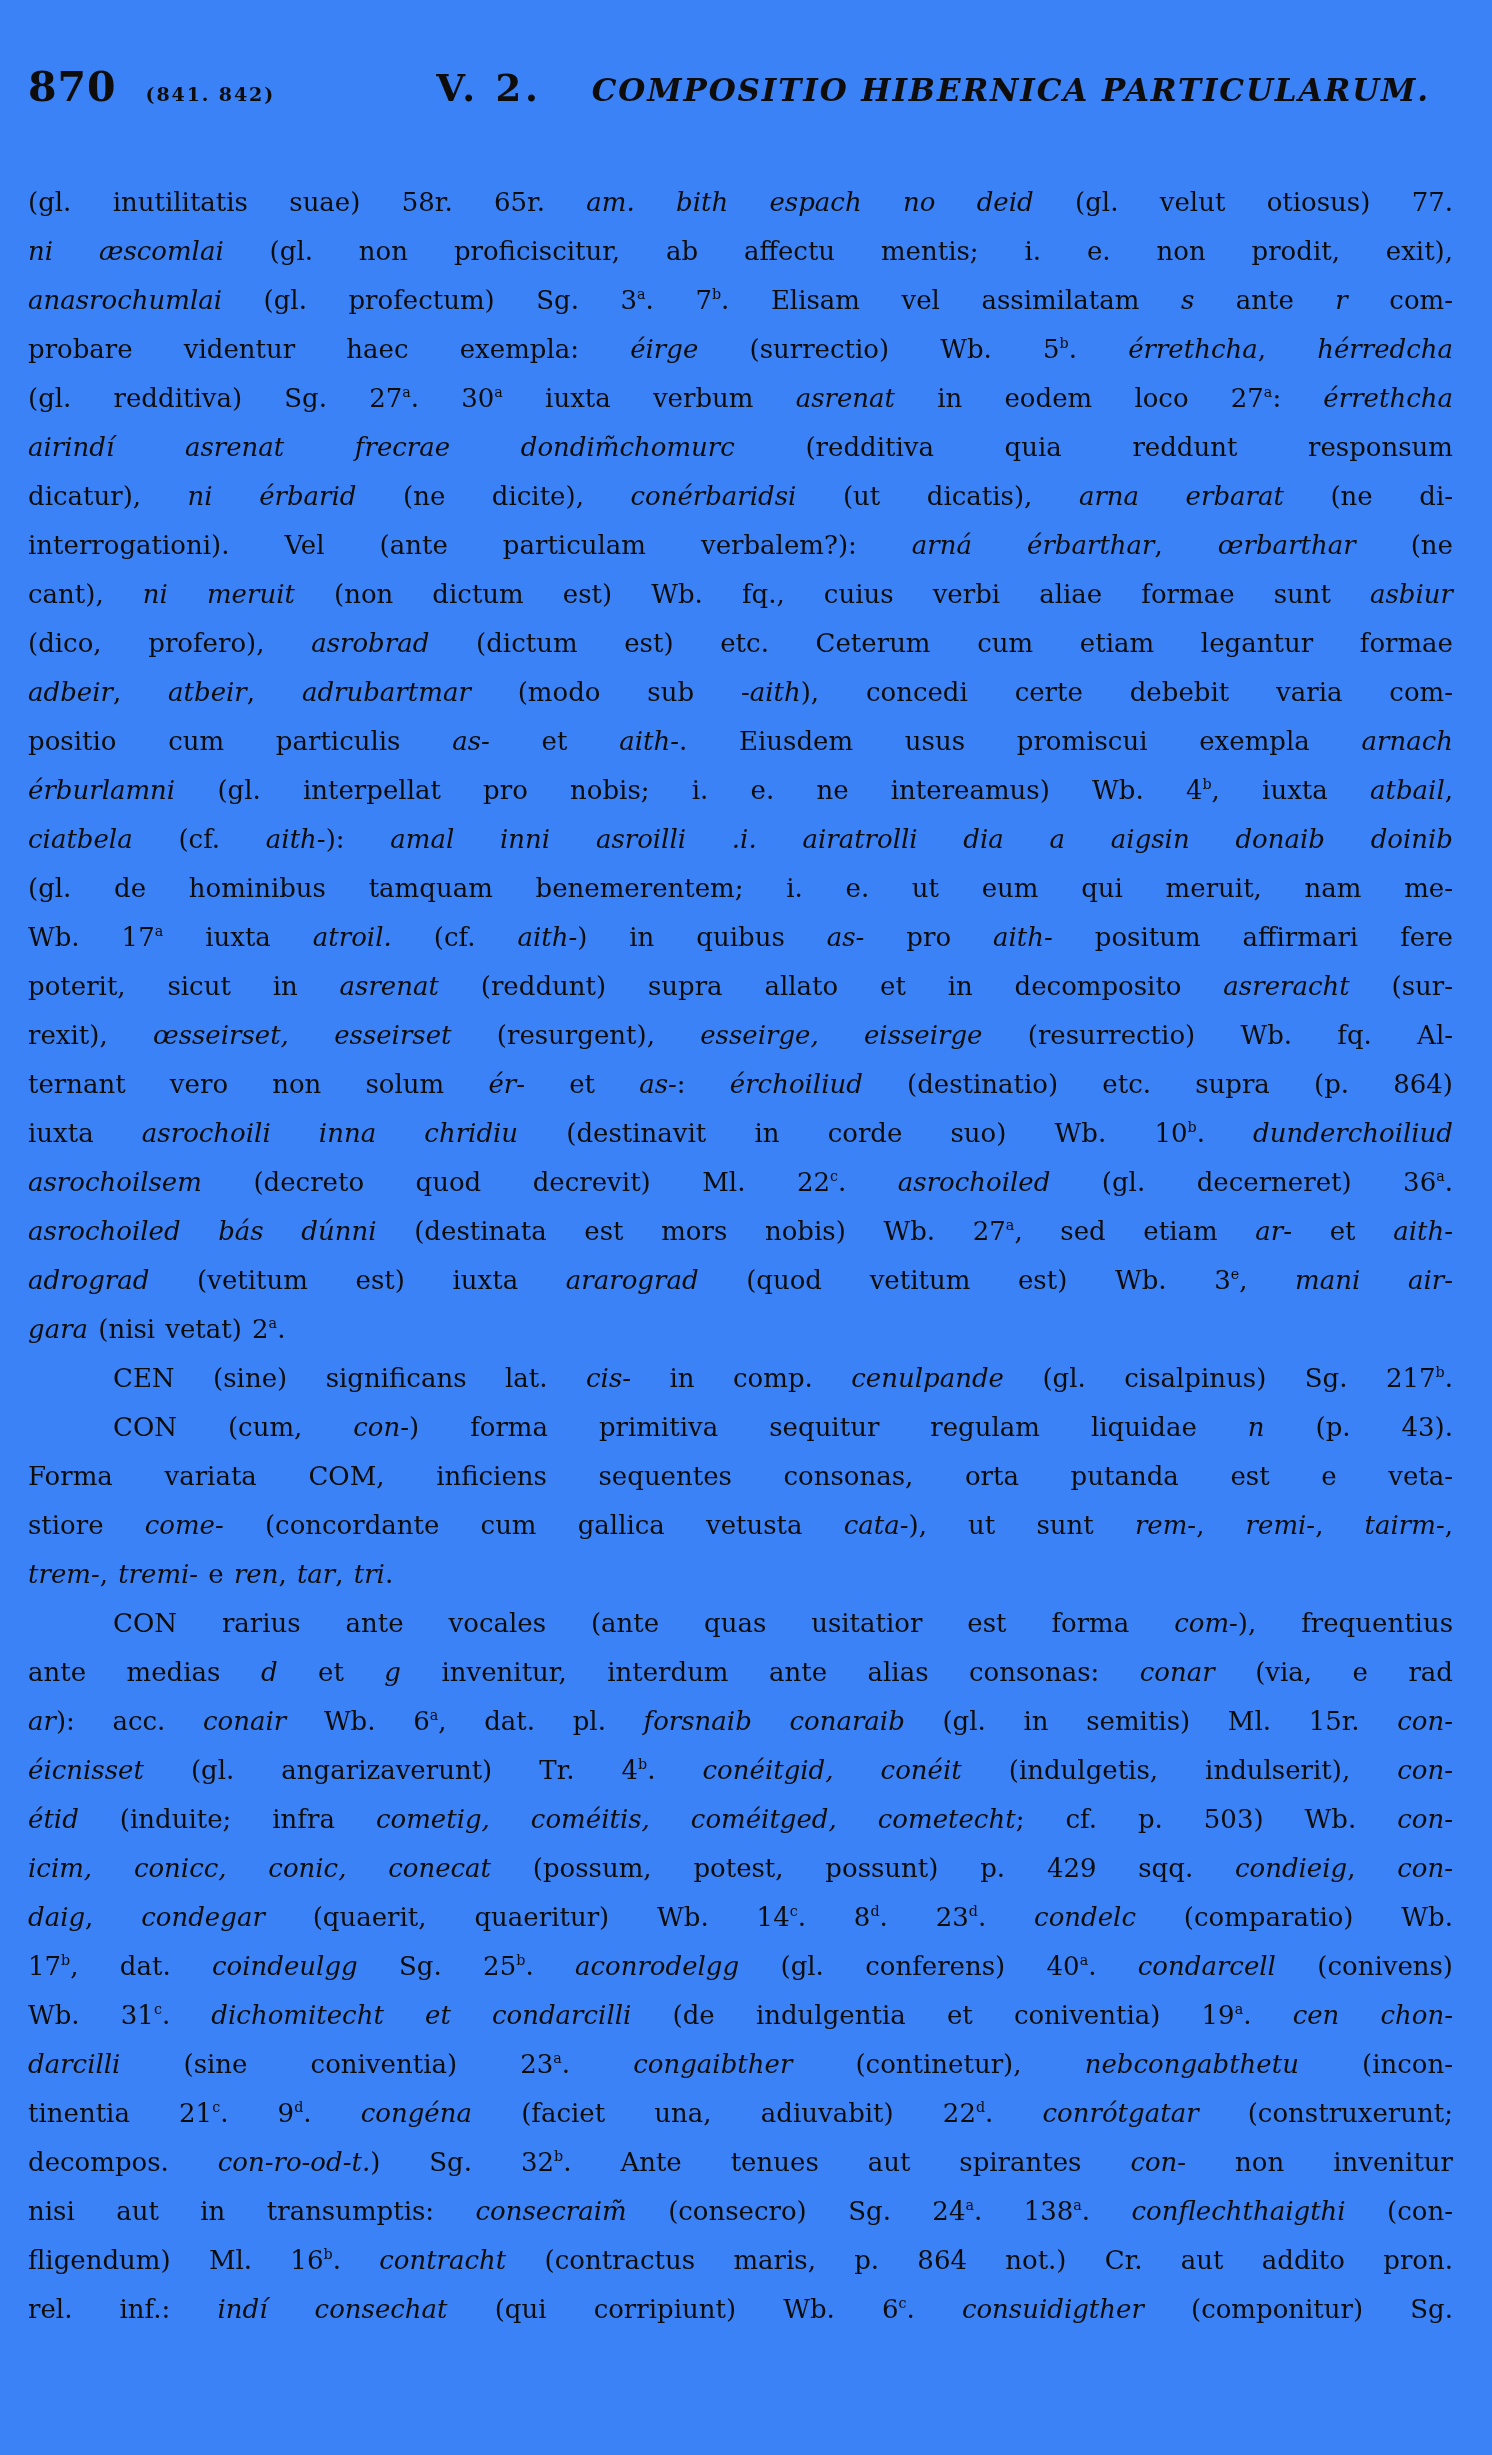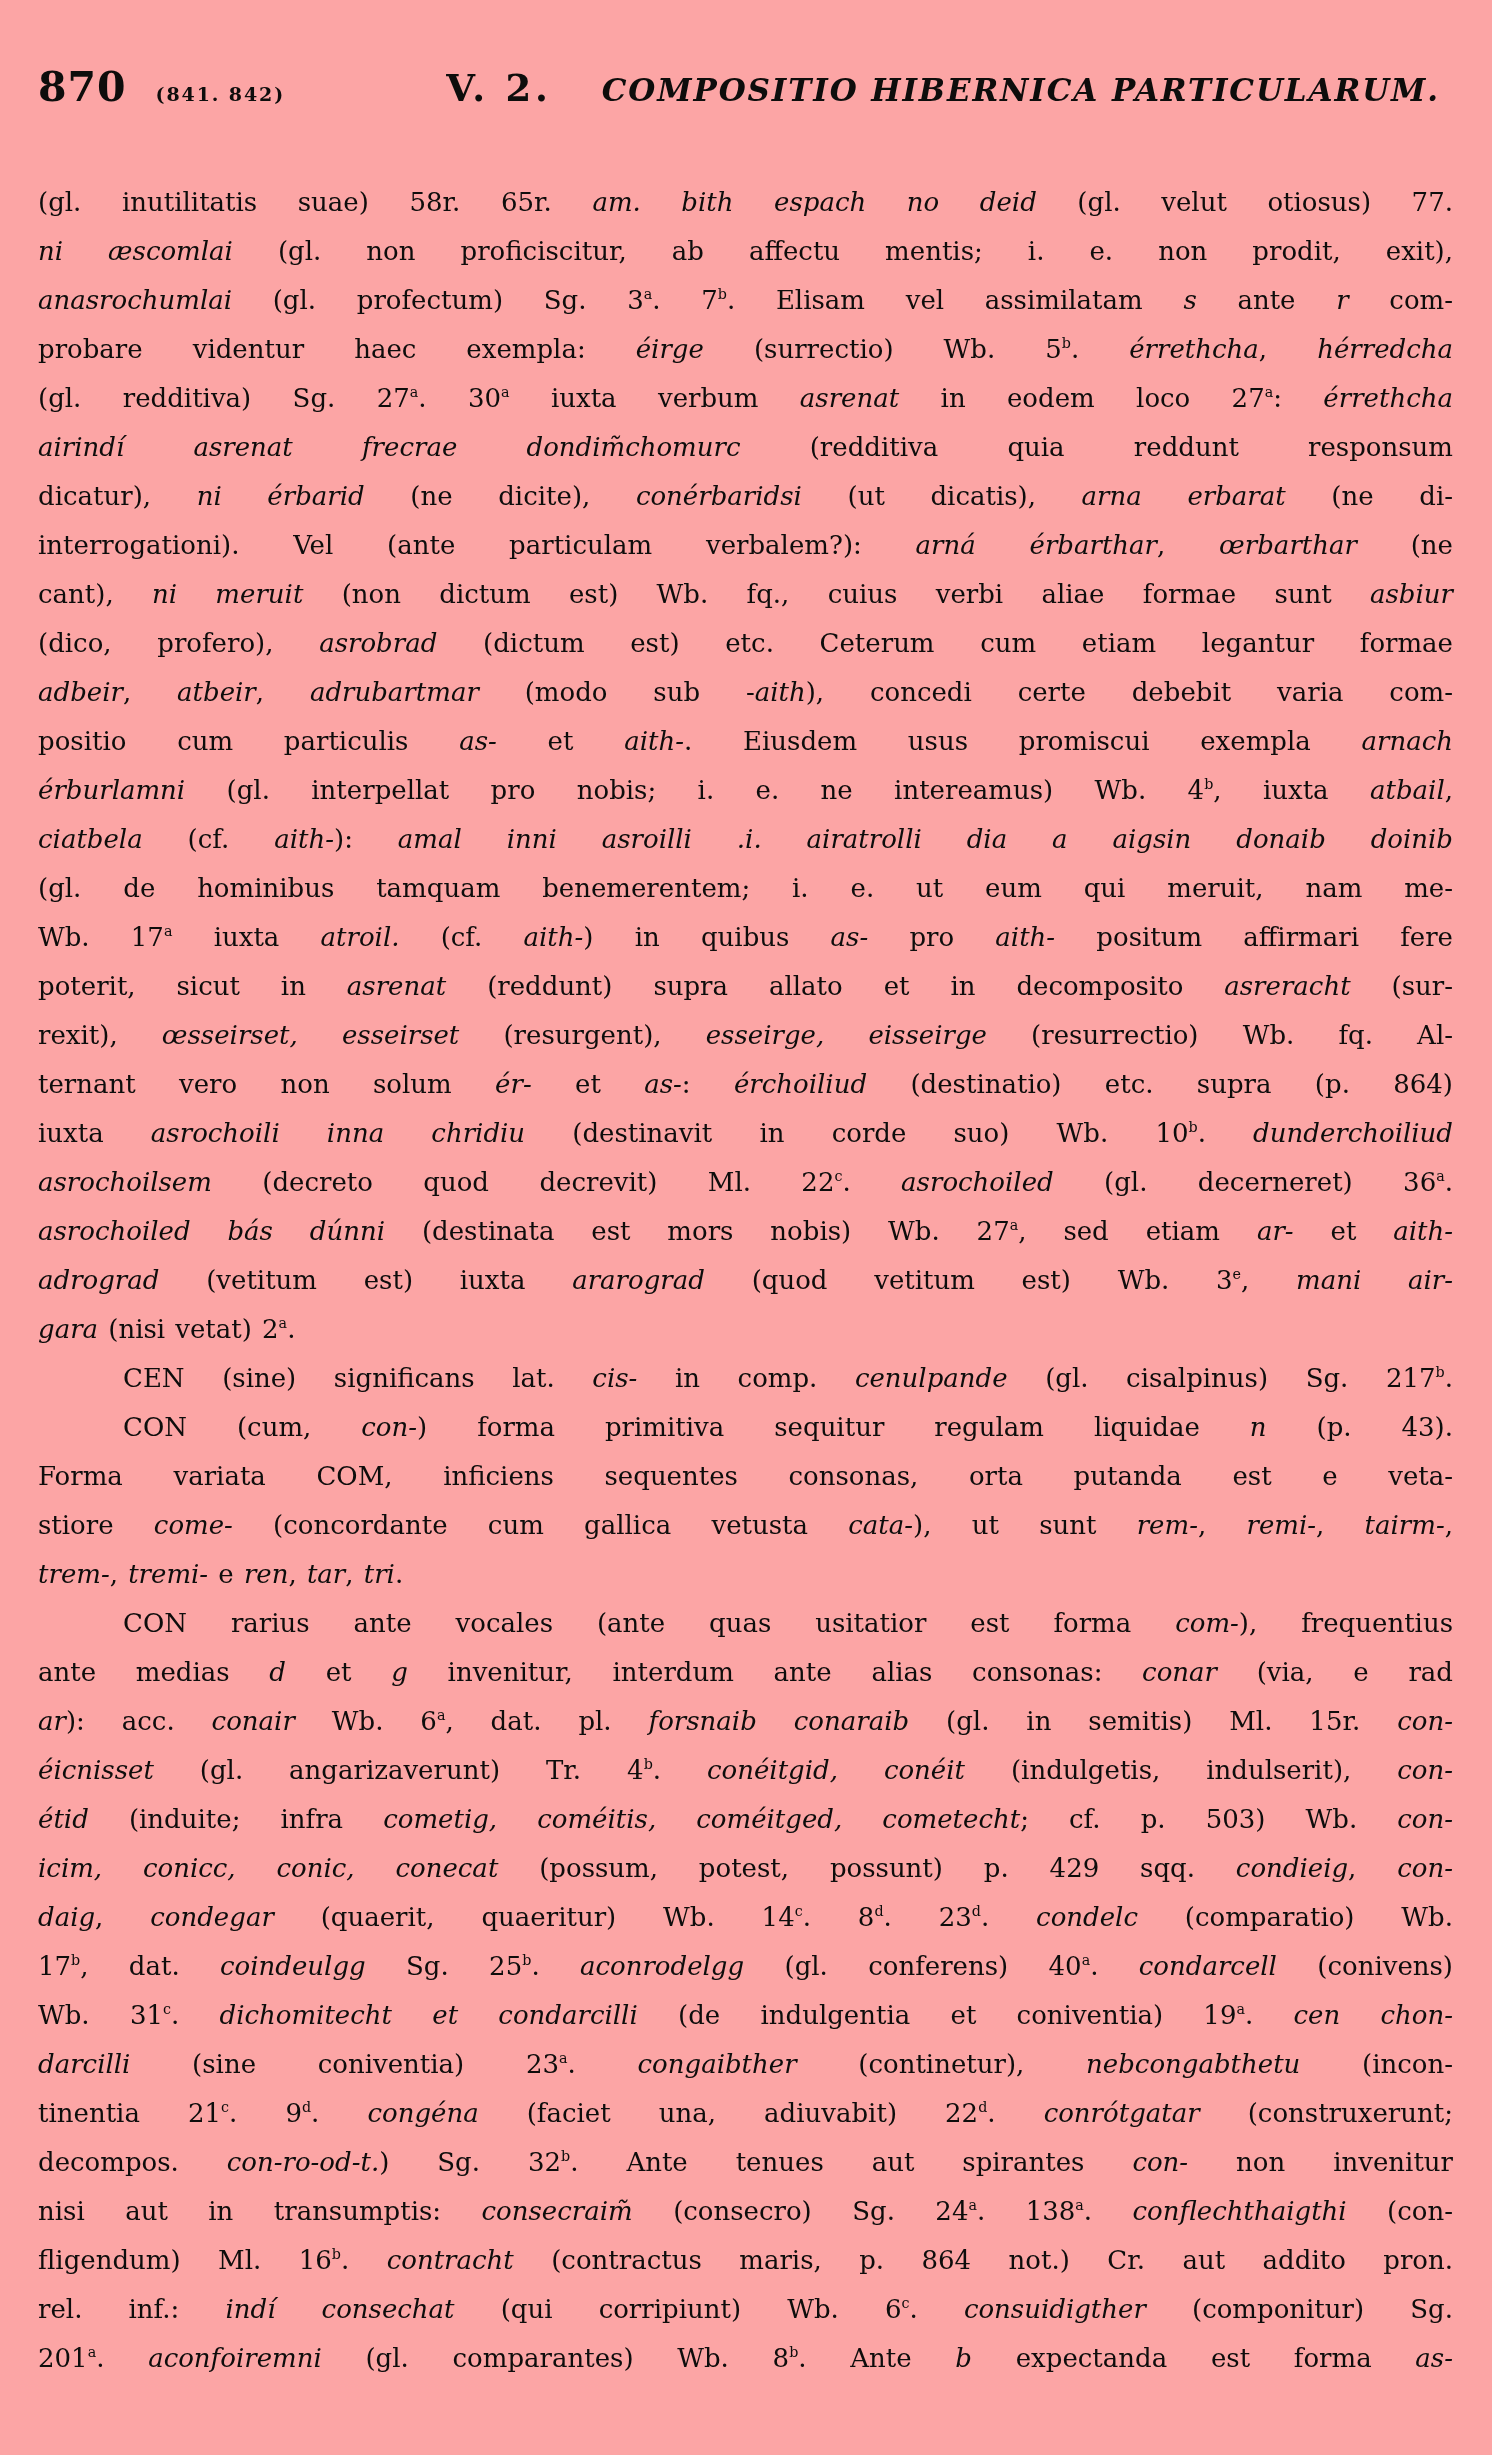--- a/index.html
+++ b/index.html
@@ -1,24 +1,24 @@
 <!DOCTYPE html>
 <html><head>
 <meta charset="utf-8">
 <style>
   html, body { margin: 0; padding: 0; background: #ffffff; }
   .page {
     position: relative;
     width: 1493px;
     height: 2456px;
     box-sizing: border-box;
-    background: #fca5a5;
+    background: #3b82f6;
     color: #0e0d0c;
     font-family: "DejaVu Serif", serif;
-    padding: 63px 40px 0 38px;
+    padding: 63px 40px 0 28px;
     overflow: hidden;
   }
   .page-header {
     display: flex;
     align-items: baseline;
     font-weight: bold;
     white-space: nowrap;
   }
   .page-number { font-size: 41px; letter-spacing: 1px; }
   .folio-refs  { font-size: 19px; margin-left: 29px; letter-spacing: 1.9px; }
@@ -105,17 +105,16 @@
         <div class="line"><i>icim, conicc, conic, conecat</i> (possum, potest, possunt) p. 429 sqq. <i>condieig</i>, <i>con-</i></div>
         <div class="line"><i>daig</i>, <i>condegar</i> (quaerit, quaeritur) Wb. 14<sup>c</sup>. 8<sup>d</sup>. 23<sup>d</sup>. <i>condelc</i> (comparatio) Wb.</div>
         <div class="line">17<sup>b</sup>, dat. <i>coindeulgg</i> Sg. 25<sup>b</sup>. <i>aconrodelgg</i> (gl. conferens) 40<sup>a</sup>. <i>condarcell</i> (conivens)</div>
         <div class="line">Wb. 31<sup>c</sup>. <i>dichomitecht et condarcilli</i> (de indulgentia et coniventia) 19<sup>a</sup>. <i>cen chon-</i></div>
         <div class="line"><i>darcilli</i> (sine coniventia) 23<sup>a</sup>. <i>congaibther</i> (continetur), <i>nebcongabthetu</i> (incon-</div>
         <div class="line">tinentia 21<sup>c</sup>. 9<sup>d</sup>. <i>congéna</i> (faciet una, adiuvabit) 22<sup>d</sup>. <i>conrótgatar</i> (construxerunt;</div>
         <div class="line">decompos. <i>con-ro-od-t.</i>) Sg. 32<sup>b</sup>.  Ante tenues aut spirantes <i>con-</i> non invenitur</div>
         <div class="line">nisi aut in transumptis: <i>consecraim̃</i> (consecro) Sg. 24<sup>a</sup>. 138<sup>a</sup>. <i>conflechthaigthi</i> (con-</div>
         <div class="line">fligendum) Ml. 16<sup>b</sup>. <i>contracht</i> (contractus maris, p. 864 not.) Cr. aut addito pron.</div>
         <div class="line">rel. inf.: <i>indí consechat</i> (qui corripiunt) Wb. 6<sup>c</sup>. <i>consuidigther</i> (componitur) Sg.</div>
-        <div class="line">201<sup>a</sup>. <i>aconfoiremni</i> (gl. comparantes) Wb. 8<sup>b</sup>.  Ante <i>b</i> expectanda est forma <i>as-</i></div>
       </div>
     </div>
 </div>
 
 
 </body></html>

